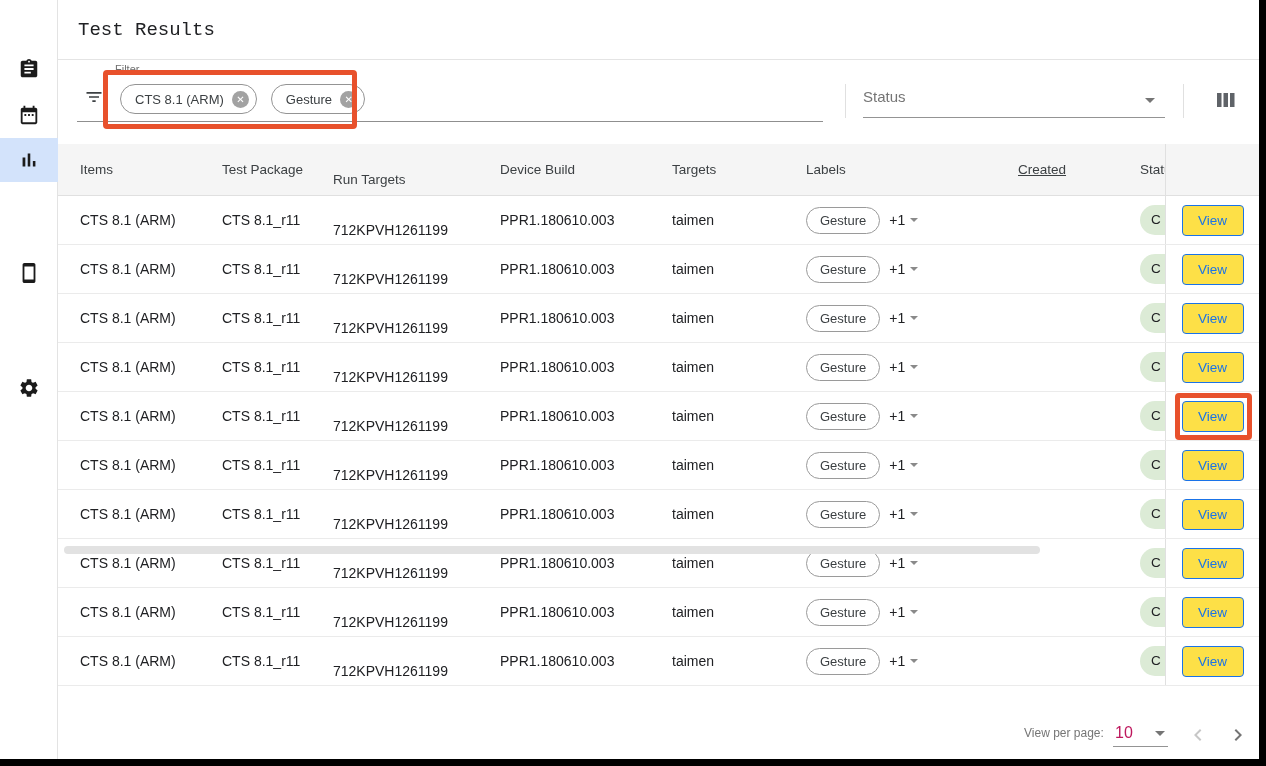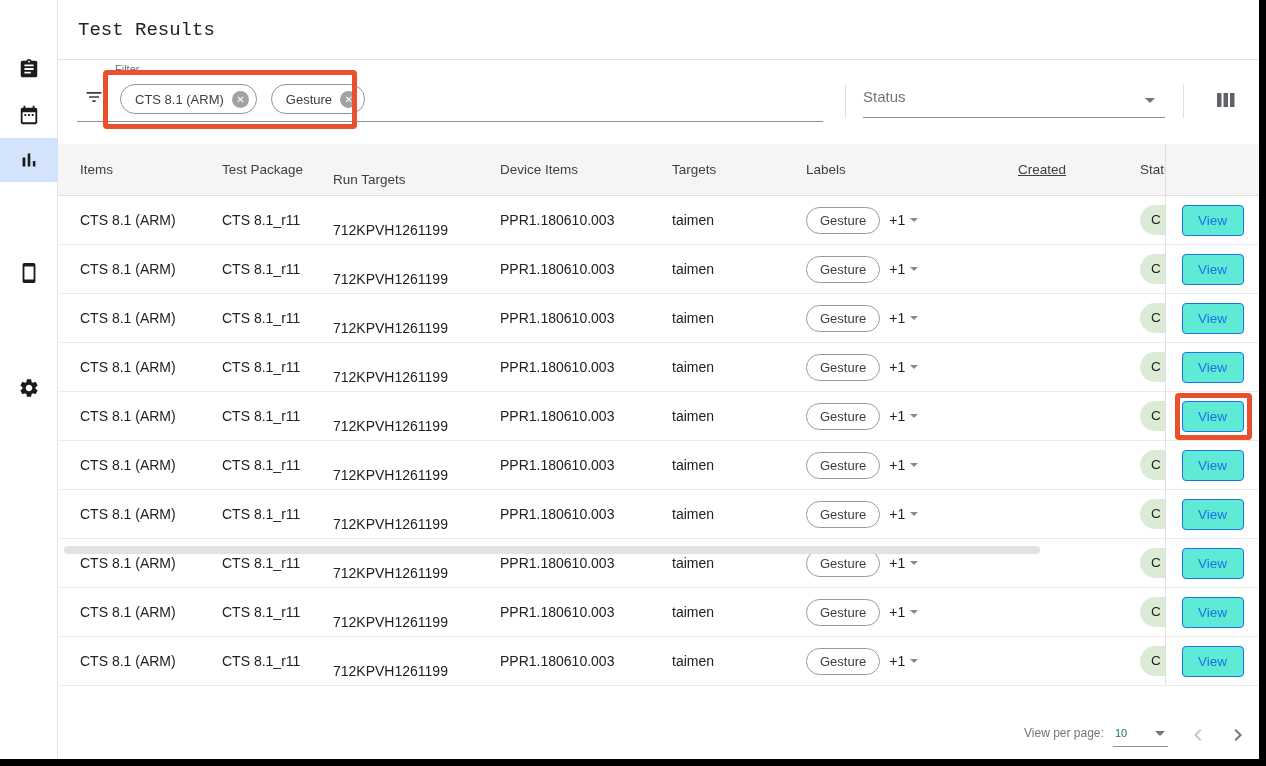--- a/index.html
+++ b/index.html
@@ -55,30 +55,30 @@
   .col-build   { width:172px; }
   .col-product { width:134px; }
   .col-labels  { width:212px; display:flex; align-items:center; gap:9px; }
   .col-created { width:122px;text-decoration:underline; }
   .col-status  { width:25px; overflow:hidden; }
   .col-actions { width:94px; border-left:1px solid #e0e0e0; align-self:stretch; display:flex; align-items:center; justify-content:center; position:relative; }
   .label-chip { height:27px; line-height:25px; border:1px solid #9a9a9a; border-radius:14px; padding:0 13px; font-size:13px; color:#3c4043; background:#fff; }
   .more { display:flex; align-items:center; gap:5px; font-size:14px; color:#202124; cursor:pointer; }
   .more .tri { border-top-color:#8a8a8a; border-left-width:4px; border-right-width:4px; border-top-width:4px; }
   .status-chip { display:inline-block; width:46px; height:30px; line-height:30px; background:#dcebd6; color:#202124; border-radius:15px; padding-left:11px; font-size:13.5px; }
-  .view-btn { width:62px; height:31px; background:#5eead4; border:1.5px solid #1a73e8; border-radius:4px; color:#1a73e8; font-size:13.5px; font-family:"Liberation Sans", sans-serif; cursor:pointer; }
+  .view-btn { width:62px; height:31px; background:#fde047; border:1.5px solid #1a73e8; border-radius:4px; color:#1a73e8; font-size:13.5px; font-family:"Liberation Sans", sans-serif; cursor:pointer; }
   .view-hl { display:none; position:absolute; left:9px; top:1px; width:77px; height:47px; border:5px solid #e8512c; border-radius:4px; pointer-events:none; z-index:40; }
 
   
   .hscrollbar { position:absolute; left:6px; top:546px; width:976px; height:8px; border-radius:4px; background:#e2e2e2; cursor:pointer; }
 
   
   .pag-label { position:absolute; left:966px; top:726px; font-size:12px; color:#757575; }
   .page-size { position:absolute; left:1055px; top:720px; width:55px; height:27px; border-bottom:1px solid #949494; display:flex; align-items:center; justify-content:space-between; padding:0 3px 0 2px; cursor:pointer; }
-  .page-size .val { font-size:11px; color:#15803d;text-align:right; }
+  .page-size .val { font-size:16px; color:#be185d;text-align:right; }
   .pag-chevron { position:absolute; top:723px; width:24px; height:24px; cursor:pointer; }
   .pag-prev { left:1128px; }
   .pag-next { left:1168px; }
   .pag-chevron svg { width:24px; height:24px; }
   .pag-prev svg { fill:#c7c7c7; }
   .pag-next svg { fill:#757575; }
 </style>
 </head>
 <body>
 
@@ -155,21 +155,21 @@
             <rect x="14" y="2" width="4.5" height="14"></rect>
           </svg>
       </div>
     </div>
 
     <div class="table">
       <div class="thead">
         <div class="cell col-test">Items</div>
         <div class="cell col-package">Test Package</div>
         <div class="cell col-targets">Run Targets</div>
-        <div class="cell col-build">Device Items</div>
+        <div class="cell col-build">Device Build</div>
         <div class="cell col-product">Targets</div>
         <div class="cell col-labels">Labels</div>
         <div class="cell col-created">Created</div>
         <div class="cell col-status"><span>Status</span></div>
         <div class="cell col-actions"></div>
       </div>
       <div>
           <div class="trow">
     <div class="cell col-test">CTS 8.1 (ARM)</div>
     <div class="cell col-package">CTS 8.1_r11</div>

